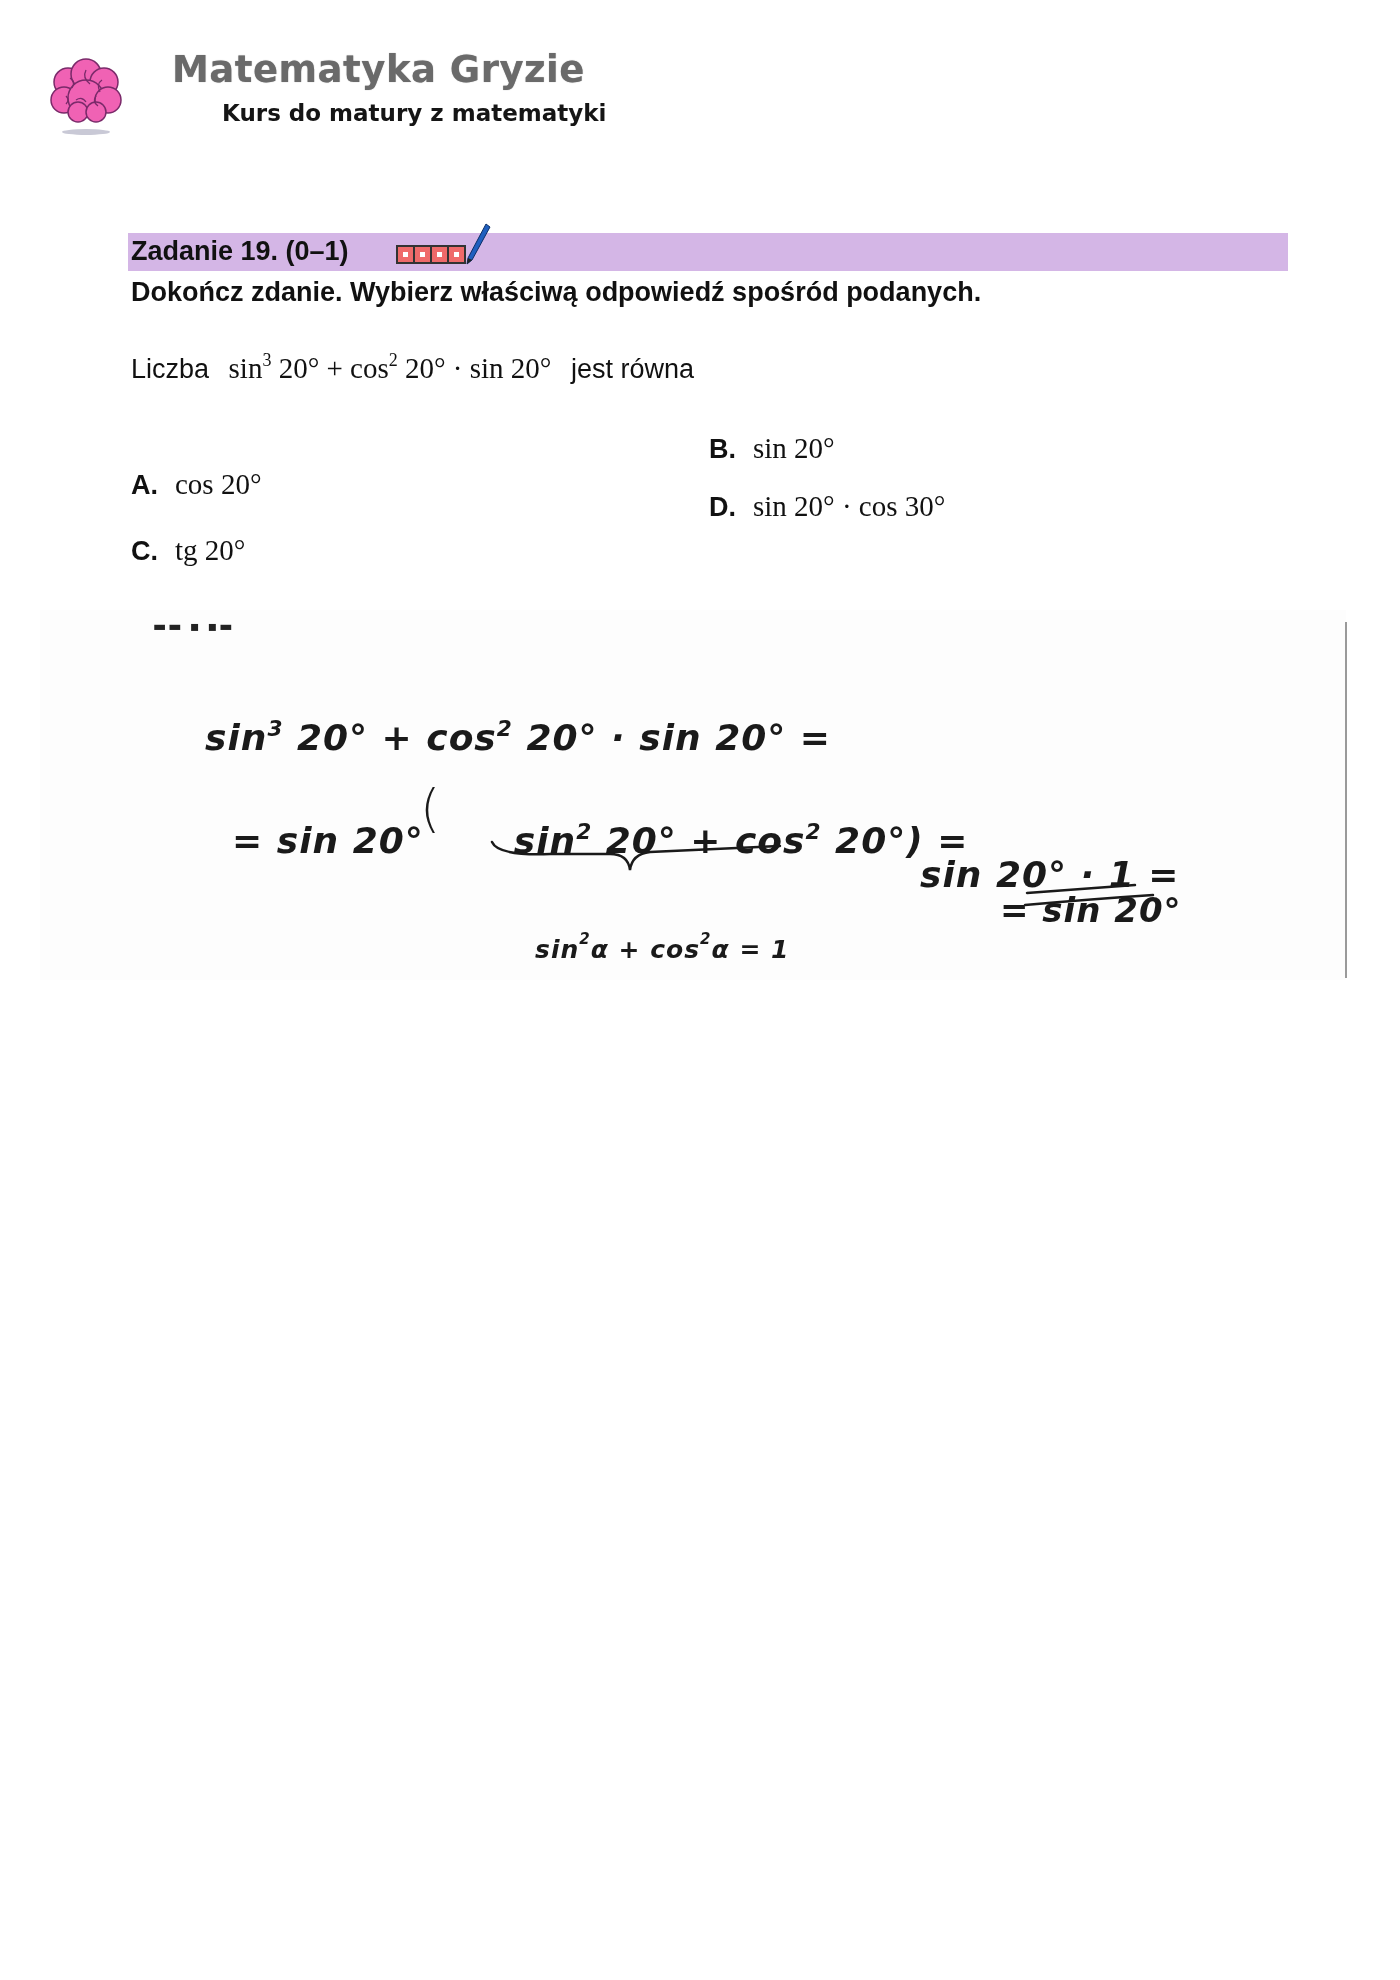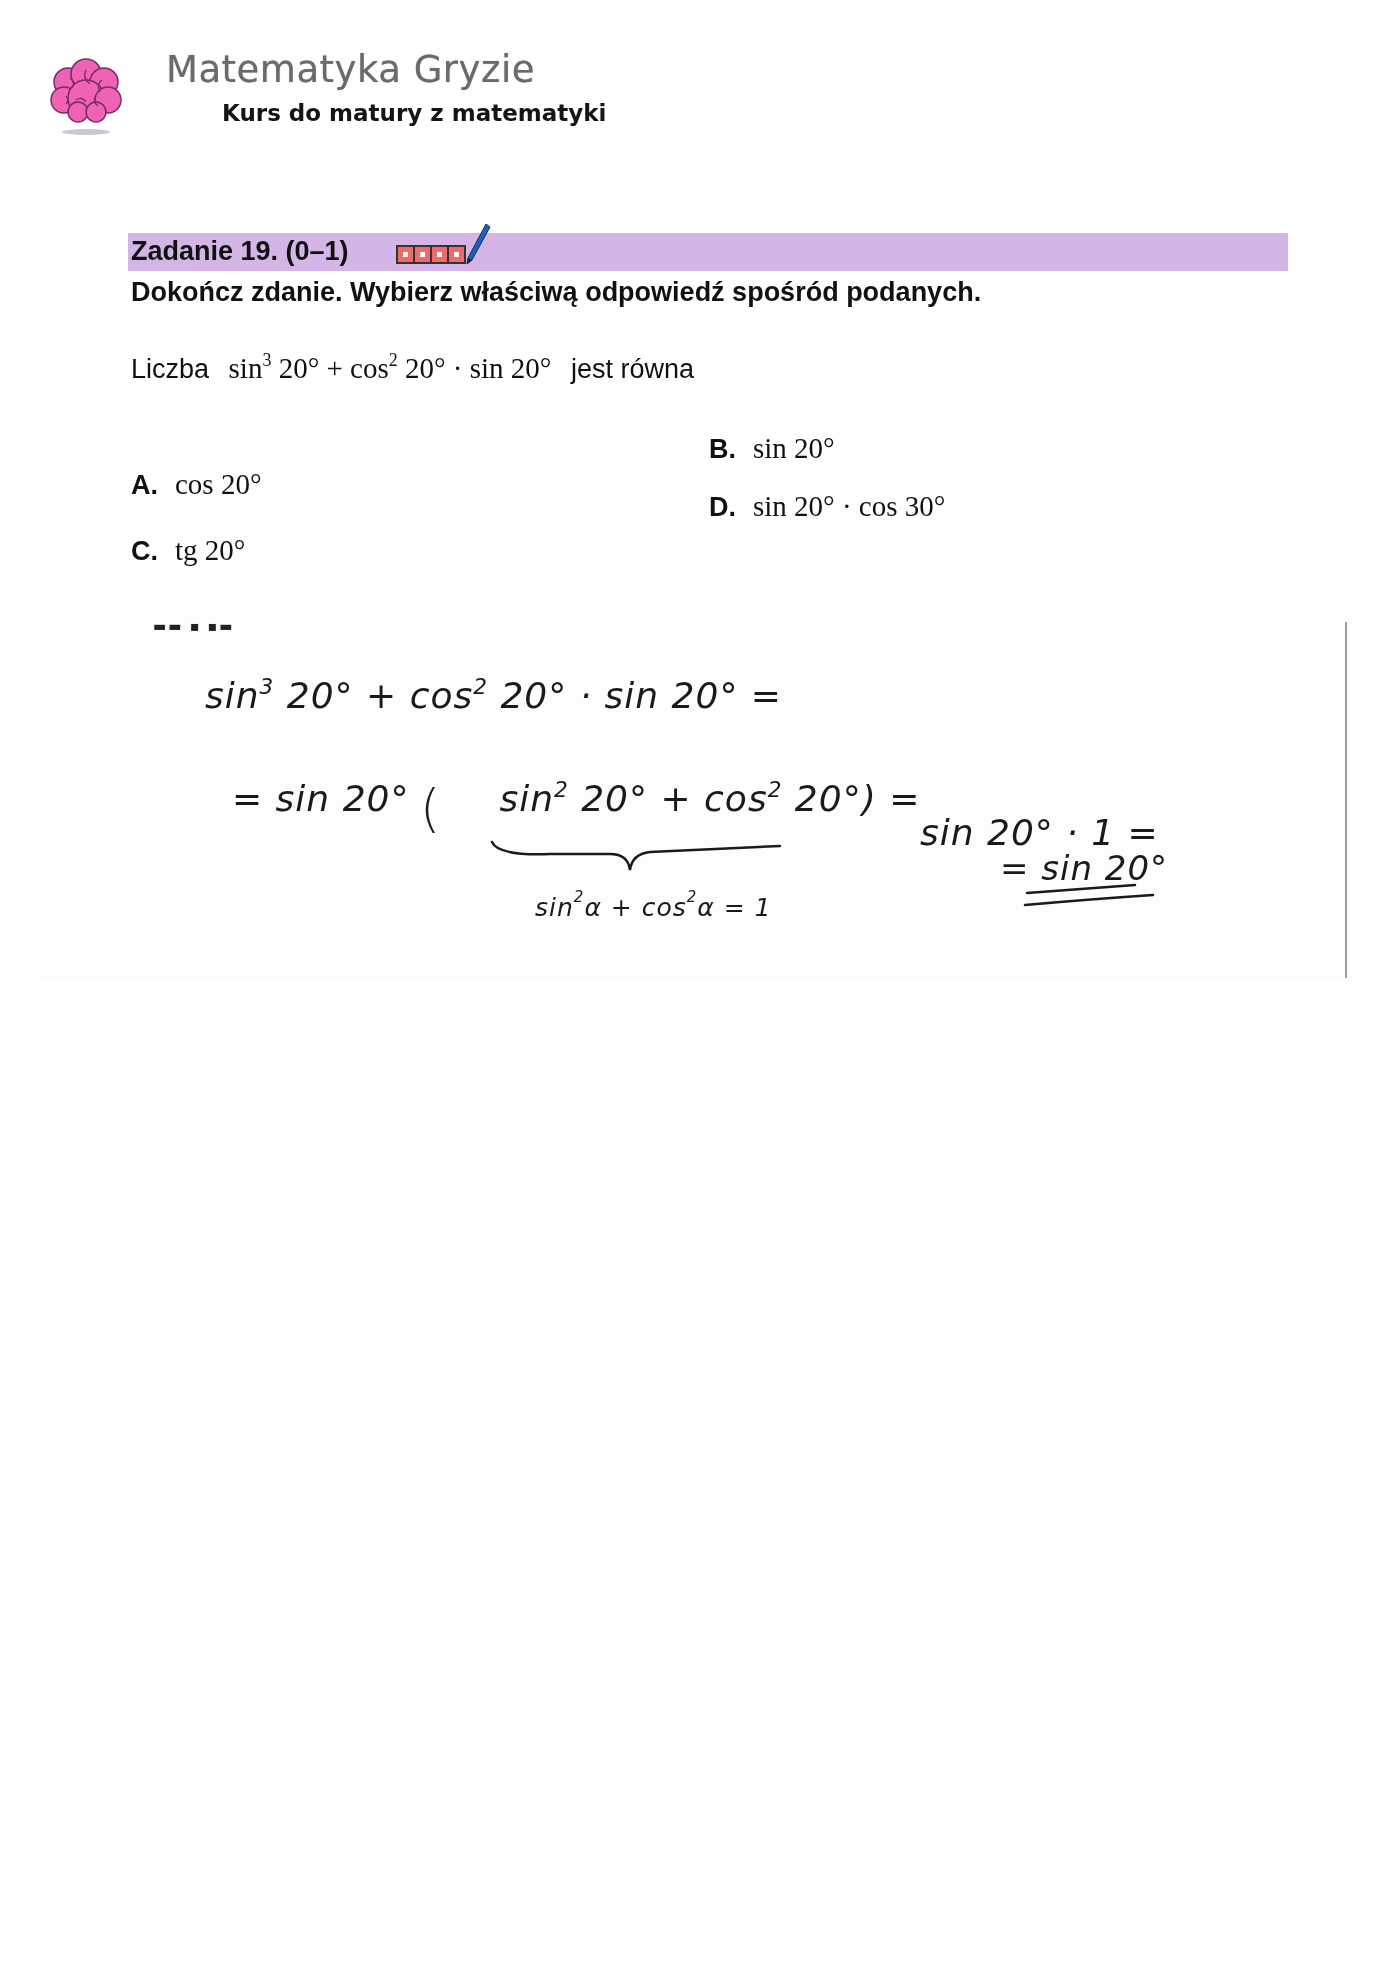--- a/index.html
+++ b/index.html
@@ -1,22 +1,22 @@
 <!DOCTYPE html>
 <html><head>
   <meta charset="utf-8">
   <style>
     html, body { margin: 0; padding: 0; background: #ffffff; }
     body { width: 1400px; height: 1980px; position: relative; overflow: hidden;
            font-family: "Liberation Sans", sans-serif; color: #111; }
 
     
     .logo { position: absolute; left: 46px; top: 52px; width: 80px; height: 86px; }
-    .brand-title { position: absolute; left: 166px; top: 48px; font-family: "DejaVu Sans", sans-serif;
-                   font-weight: normal; font-size: 37px; color: #6a6a6a; letter-spacing: 0.5px;
+    .brand-title { position: absolute; left: 172px; top: 48px; font-family: "DejaVu Sans", sans-serif;
+                   font-weight: bold; font-size: 37px; color: #6a6a6a; letter-spacing: 0.5px;
                    text-shadow: 0 0 1px #999; }
     .brand-sub { position: absolute; left: 178px; top: 100px; font-family: "DejaVu Sans", sans-serif;
                  font-weight: bold; font-size: 23px; color: #151515; margin-left: 44px; }
 
     
     .task-bar { position: absolute; left: 128px; top: 233px; width: 1160px; height: 38px; background: #d4b6e6; }
     .task-title { position: absolute; left: 131px; top: 236px; font-weight: bold; font-size: 27px; color: #111; }
     .skill-boxes { position: absolute; left: 396px; top: 245px; display: flex; border: 2px solid #333; }
     .skill-box { width: 15px; height: 15px; background: #ef6a6a; border-right: 2px solid #333; position: relative; }
     .skill-box:last-child { border-right: none; }
@@ -34,22 +34,22 @@
     .answer .letter { font-weight: bold; display: inline-block; width: 44px; }
     .ans-a { left: 131px; top: 432px; margin-top: 36px; }
     .ans-b { left: 709px; top: 432px; }
     .ans-c { left: 131px; top: 490px; margin-top: 44px; }
     .ans-d { left: 709px; top: 490px; }
 
     
     .scan { position: absolute; left: 40px; top: 610px; width: 1306px; height: 370px; background: #fdfdfd; }
     .scan-edge { position: absolute; left: 1345px; top: 622px; width: 2px; height: 356px; background: #9a9a9a; }
     .cut-marks { position: absolute; left: 153px; top: 618px; font-family: "DejaVu Sans", sans-serif; font-size: 14px; color: #222; letter-spacing: 2px; }
-    .hw { position: absolute; font-family: "DejaVu Sans", sans-serif; font-weight: normal; color: #1a1a1a;
-          white-space: nowrap; font-style: italic; letter-spacing: 1px; }
+    .hw { position: absolute; font-family: "DejaVu Sans", sans-serif; font-weight: bold; color: #1a1a1a;
+          white-space: nowrap; font-style: italic; letter-spacing: 1px; margin-top: 42px; }
     .hw sup { font-size: 60%; vertical-align: 14px; line-height: 0; }
     .hw-line1 { left: 205px; top: 675px; font-size: 36px; }
     .hw-line2a { left: 232px; top: 778px; font-size: 36px; }
     .hw-line2b { left: 920px; top: 812px; font-size: 36px; }
     .hw-identity { left: 535px; top: 893px; font-size: 25px; }
     .hw-result { left: 1000px; top: 848px; font-size: 34px; }
     .brace { position: absolute; left: 490px; top: 838px; width: 300px; height: 40px; }
     .double-underline { position: absolute; left: 1023px; top: 883px; width: 140px; height: 30px; }
     .paren { position: absolute; left: 420px; top: 778px; font-family: "DejaVu Sans", sans-serif; font-size: 52px; color: #1a1a1a; font-weight: 300; }
   </style>

